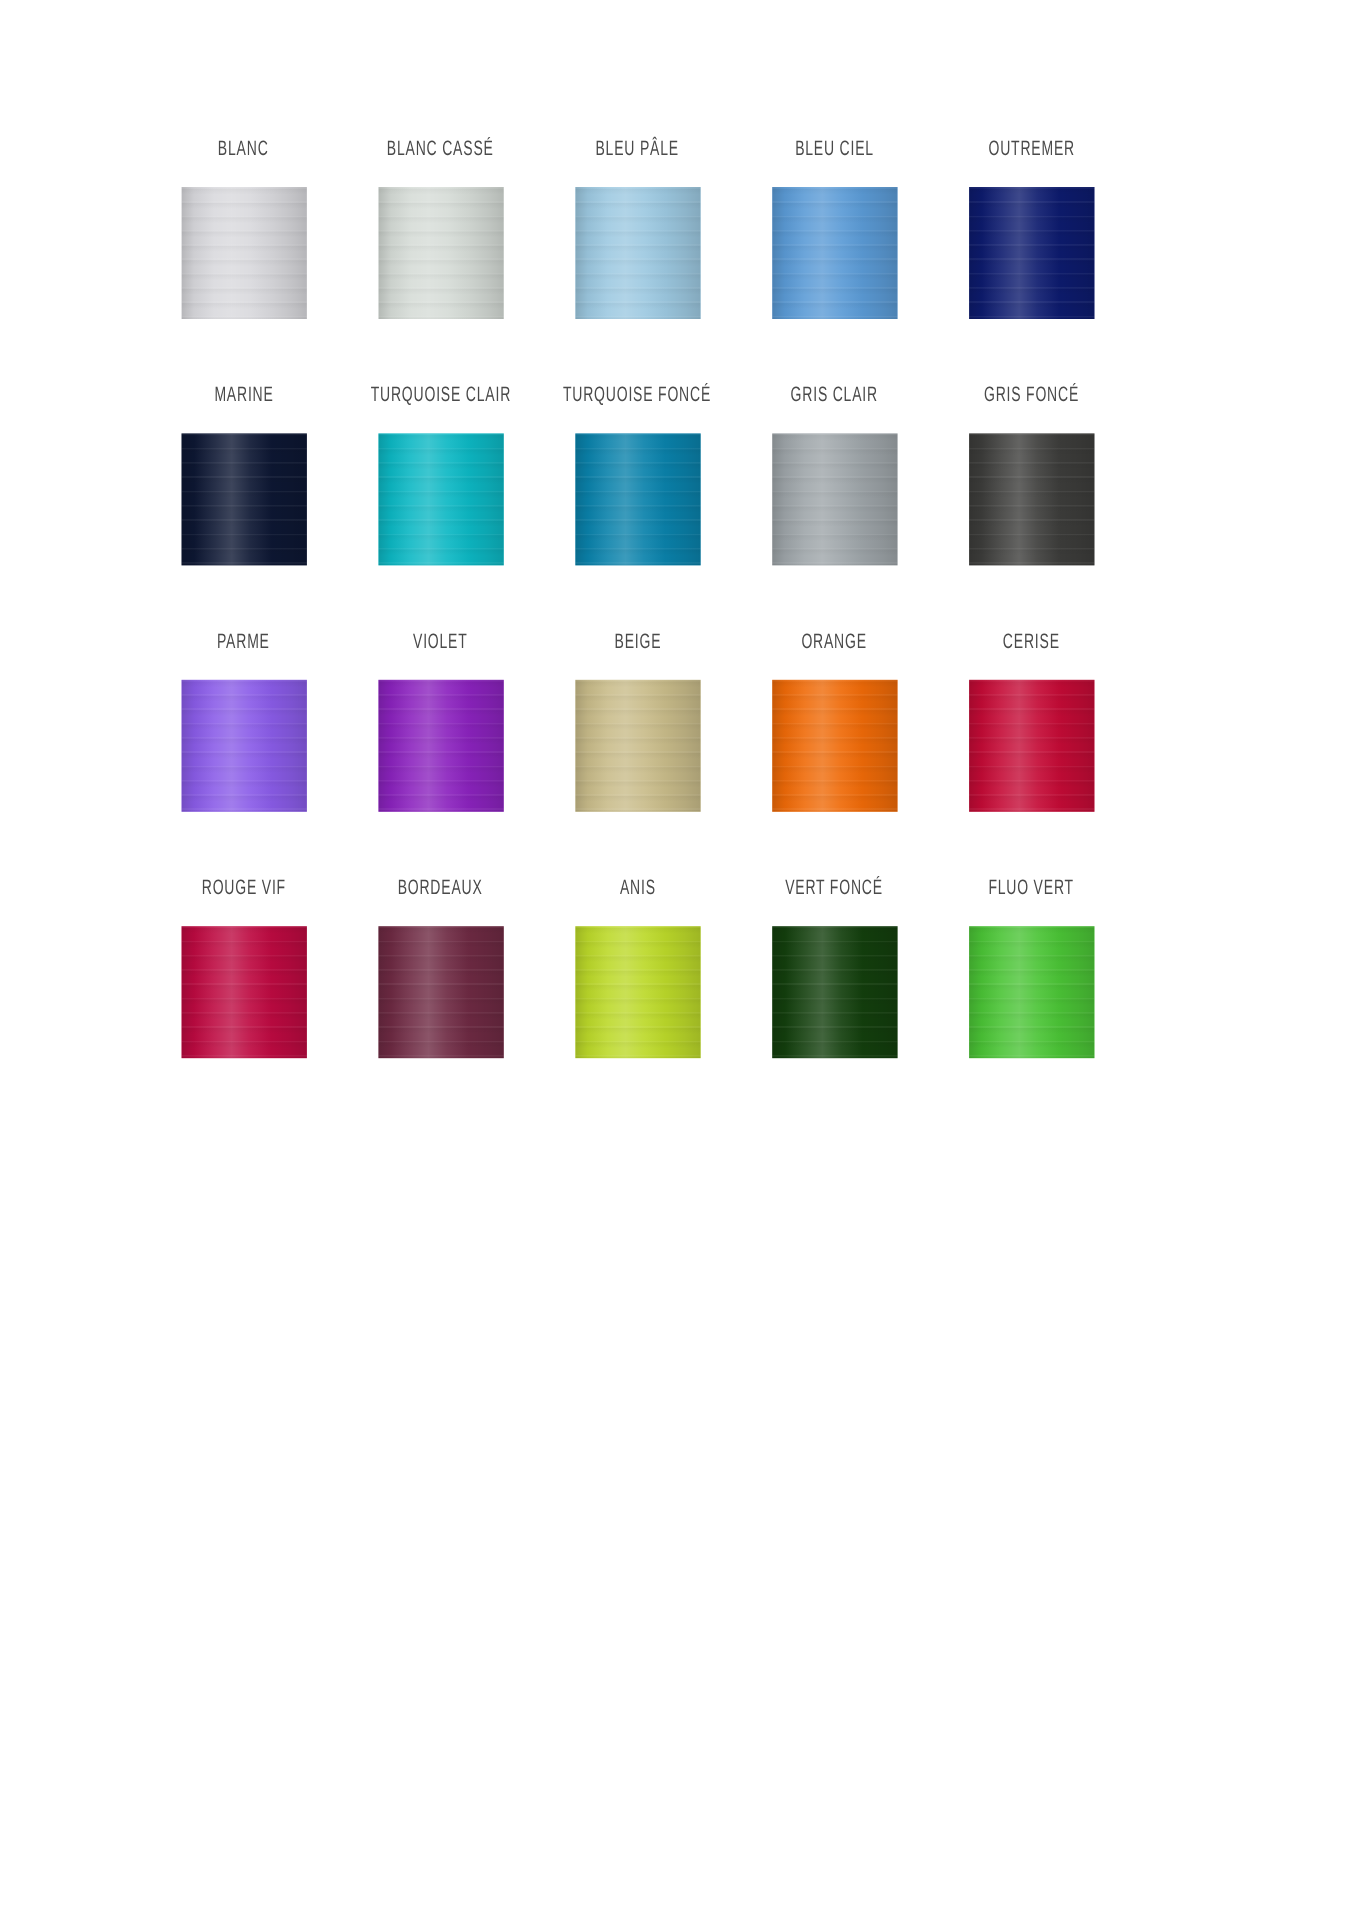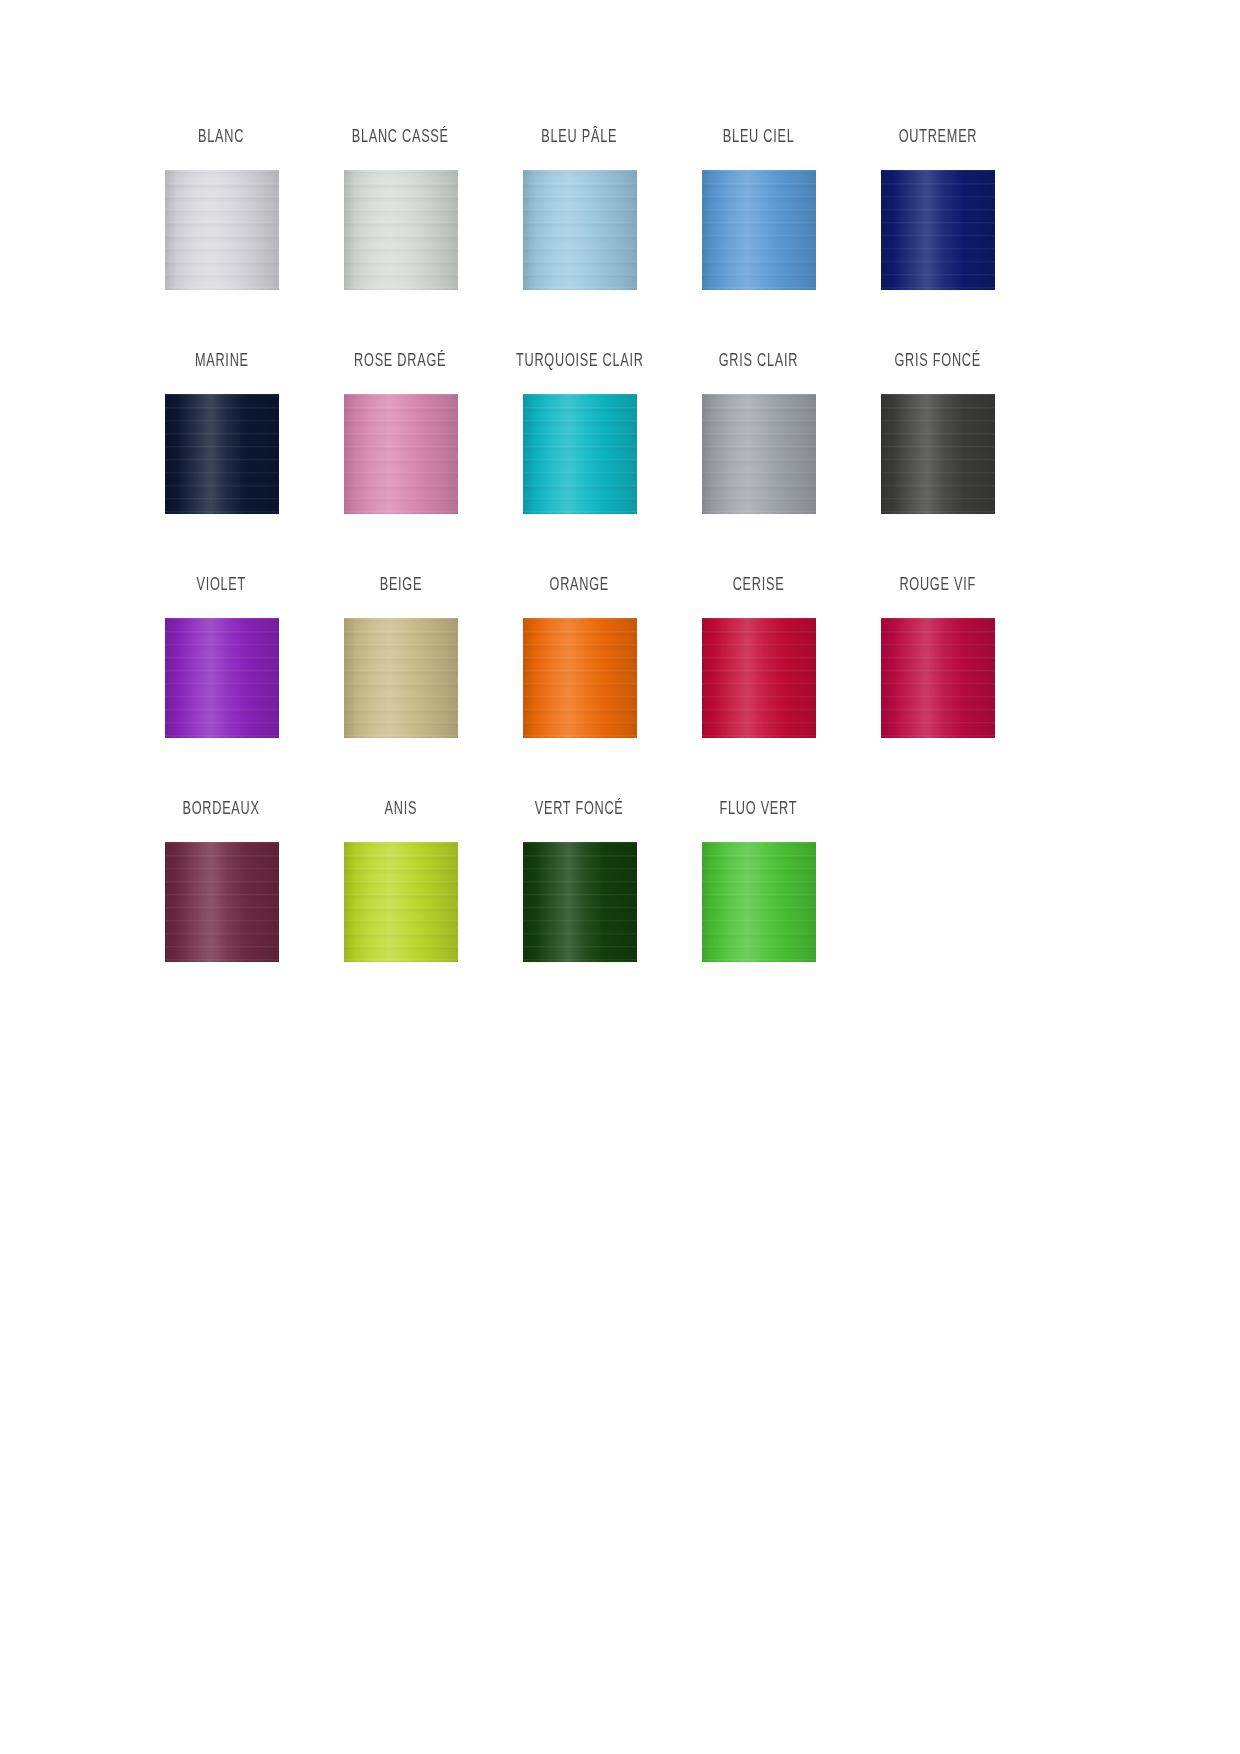--- a/index.html
+++ b/index.html
@@ -128,34 +128,38 @@
       </div>
       <div class="swatch-cell">
         <div class="swatch-label" style="color: rgb(74, 74, 74);">Outremer</div>
         <div class="swatch-chip" style="background-color: rgb(13, 27, 110);"></div>
       </div>
       <div class="swatch-cell">
         <div class="swatch-label" style="color: rgb(74, 74, 74);">Marine</div>
         <div class="swatch-chip" style="background-color: rgb(13, 23, 51);"></div>
       </div>
       <div class="swatch-cell">
-        <div class="swatch-label" style="color: rgb(74, 74, 74);">Rose Dragé</div>
-        <div class="swatch-chip" style="background-color: rgb(217, 135, 176);"></div>
+        <div class="swatch-label" style="color: rgb(74, 74, 74);">Turquoise Clair</div>
+        <div class="swatch-chip" style="background-color: rgb(13, 184, 196);"></div>
       </div>
       <div class="swatch-cell">
-        <div class="swatch-label" style="color: rgb(74, 74, 74);">Turquoise Clair</div>
-        <div class="swatch-chip" style="background-color: rgb(13, 184, 196);"></div>
+        <div class="swatch-label" style="color: rgb(74, 74, 74);">Turquoise Foncé</div>
+        <div class="swatch-chip" style="background-color: rgb(10, 130, 171);"></div>
       </div>
       <div class="swatch-cell">
         <div class="swatch-label" style="color: rgb(74, 74, 74);">Gris Clair</div>
         <div class="swatch-chip" style="background-color: rgb(158, 165, 169);"></div>
       </div>
       <div class="swatch-cell">
         <div class="swatch-label" style="color: rgb(74, 74, 74);">Gris Foncé</div>
         <div class="swatch-chip" style="background-color: rgb(61, 61, 59);"></div>
+      </div>
+      <div class="swatch-cell">
+        <div class="swatch-label" style="color: rgb(74, 74, 74);">Parme</div>
+        <div class="swatch-chip" style="background-color: rgb(138, 92, 232);"></div>
       </div>
       <div class="swatch-cell">
         <div class="swatch-label" style="color: rgb(74, 74, 74);">Violet</div>
         <div class="swatch-chip" style="background-color: rgb(139, 35, 190);"></div>
       </div>
       <div class="swatch-cell">
         <div class="swatch-label" style="color: rgb(74, 74, 74);">Beige</div>
         <div class="swatch-chip" style="background-color: rgb(201, 188, 138);"></div>
       </div>
       <div class="swatch-cell">

